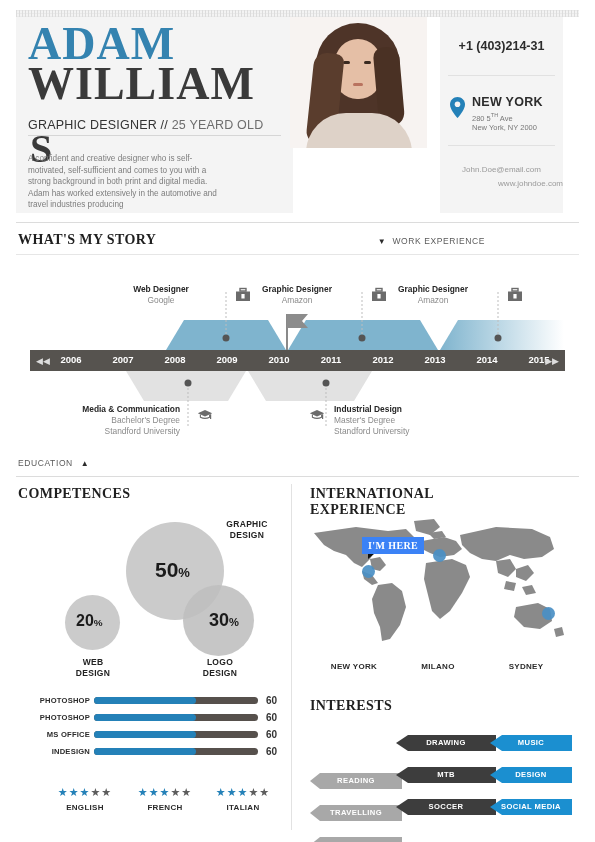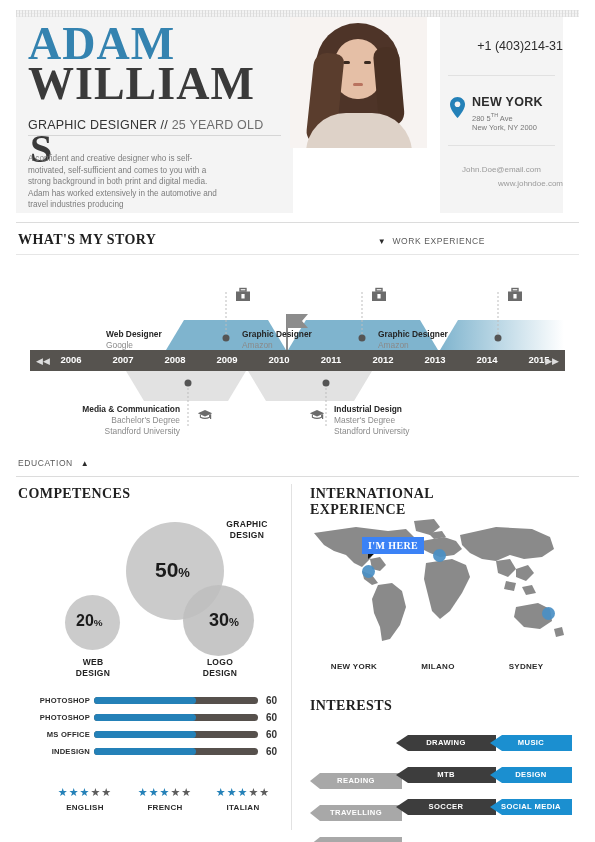--- a/index.html
+++ b/index.html
@@ -80,22 +80,22 @@
   .photo .body{
     position:absolute; left:16px; top:96px; width:106px; height:40px;
     background:#ded2c8; border-radius:40px 40px 0 0;
   }
   .photo .eyeL,.photo .eyeR{ position:absolute; top:44px; width:7px; height:3px; background:#3a2a20; border-radius:2px;}
   .photo .eyeL{ left:53px; } .photo .eyeR{ left:74px; }
   .photo .lip{ position:absolute; left:63px; top:66px; width:10px; height:3px; background:#b9735f; border-radius:3px;}
 
   .hdr-right{ position:absolute; left:440px; top:17px; width:123px; height:196px; background:#f4f4f4; }
   .phone{
-    position:absolute; left:0; top:22px; width:123px; text-align:right;
-    font-size:12.5px; font-weight:normal; color:#2c2c2c;
+    position:absolute; left:0; top:22px; width:123px; text-align:center;
+    font-size:12.5px; font-weight:bold; color:#2c2c2c;
   }
   .sep1{ position:absolute; left:8px; top:58px; width:107px; height:1px; background:#e1e1e1; }
   .pin{ position:absolute; left:10px; top:80px; width:15px; height:21px; }
   .city{ position:absolute; left:32px; top:78px; font-size:12.5px; font-weight:bold; color:#2c2c2c; letter-spacing:.3px;}
   .addr1{ position:absolute; left:32px; top:95px; font-size:7.5px; color:#787878;}
   .addr1 sup{ font-size:5.5px; }
   .addr2{ position:absolute; left:32px; top:106px; font-size:7.5px; color:#787878;}
   .sep2{ position:absolute; left:8px; top:128px; width:107px; height:1px; background:#e1e1e1; }
   .mail,.web{ position:absolute; width:123px; text-align:center; font-size:8px; color:#9a9a9a;}
   .mail{ top:148px; } .web{ top:162px;text-align:right; }
@@ -118,21 +118,21 @@
     position:absolute; left:14px; top:88px; width:535px; height:21px;
     background:#56534f;
   }
   .yearbar .yr{
     position:absolute; top:4px; font-size:9.5px; font-weight:bold; color:#fff;
     text-align:center; width:46px;
   }
   .yearbar .arrL{ position:absolute; left:6px; top:6px; font-size:9px; color:#ddd;}
   .yearbar .arrR{ position:absolute; right:6px; top:6px; font-size:9px; color:#ddd;}
 
-  .job{ position:absolute; text-align:left;margin-top:45px; }
+  .job{ position:absolute; text-align:center; }
   .job .t{ font-size:8.4px; font-weight:bold; color:#262626; line-height:11px;}
   .job .s{ font-size:8.4px; color:#8a8a8a; line-height:11px;}
   .edu{ position:absolute; }
   .edu .t{ font-size:8.4px; font-weight:bold; color:#262626; line-height:11px;}
   .edu .s{ font-size:8.4px; color:#8a8a8a; line-height:11px;}
   .edu.r{ text-align:right; }
 
   .ic{ position:absolute; width:16px; height:16px; }
 
   .edu-toggle{ position:absolute; left:18px; top:458px; font-size:8.5px; color:#5a5a5a; letter-spacing:.6px;}

